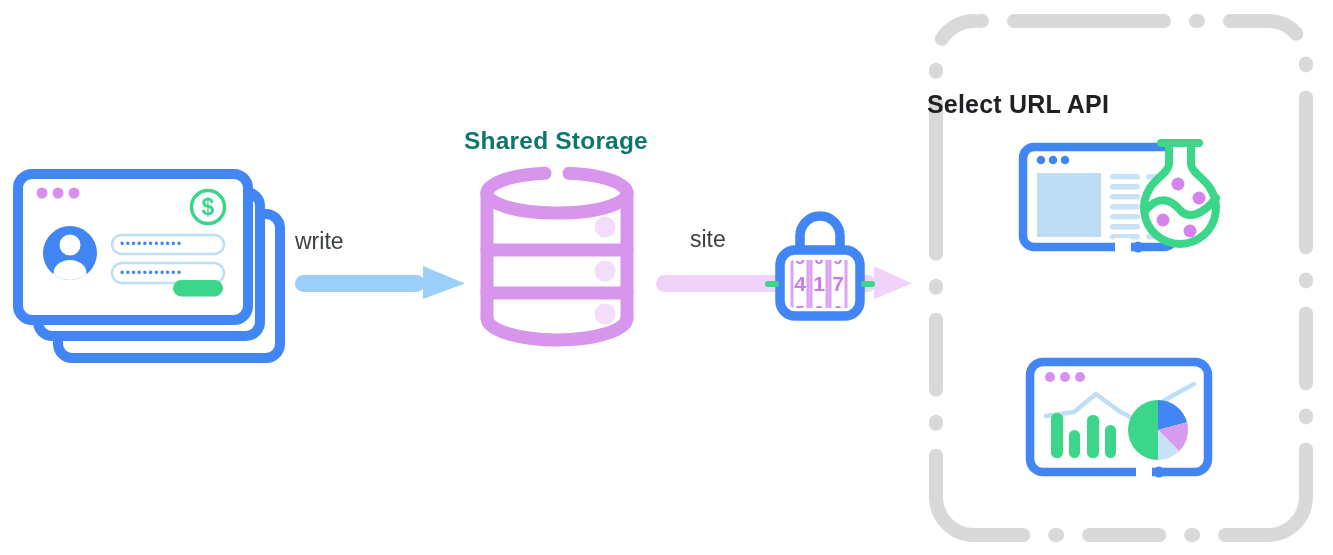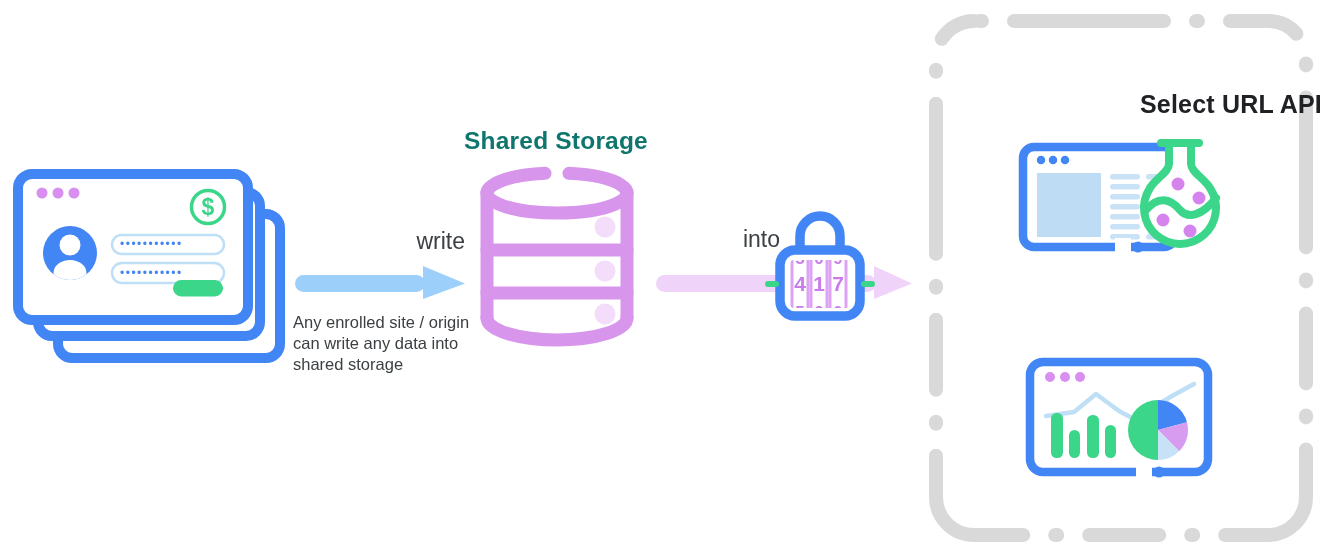--- a/index.html
+++ b/index.html
@@ -1,22 +1,22 @@
 <!DOCTYPE html>
 <html><head>
 <meta charset="utf-8">
 <style>
   html,body{margin:0;padding:0;background:#ffffff;}
   body{font-family:"Liberation Sans", sans-serif; color:#202124;}
   .canvas{position:relative;width:1333px;height:555px;background:#ffffff;overflow:hidden;}
   .abs{position:absolute;}
-  .flow-label{font-size:23px;color:#3c4043;text-align:right;}
+  .flow-label{font-size:23px;color:#3c4043;text-align:left;}
   .caption{font-size:16.5px;line-height:1.26;color:#3c4043;}
   .big-title{font-size:24.5px;font-weight:bold;color:#0f766e;text-align:center;letter-spacing:.2px;}
-  .api-title{position:absolute;left:7px;right:0;text-align:right;font-size:25px;font-weight:bold;color:#202124;letter-spacing:.2px;}
+  .api-title{position:absolute;left:7px;right:0;text-align:left;font-size:25px;font-weight:bold;color:#202124;letter-spacing:.2px;}
   .panel{position:absolute;left:920px;top:6px;width:402px;height:543px;}
   svg{display:block;overflow:visible;}
   text{font-family:"Liberation Sans", sans-serif;}
 </style>
 </head>
 <body>
 
 <div class="canvas">
 
   <svg class="abs" style="left:10px;top:166px;" width="275" height="205" viewBox="0 0 275 205">
@@ -53,38 +53,37 @@
       <text x="110" y="111" font-size="12" letter-spacing="1.5" fill="#4285F4">•••••••••••</text>
     </g>
     <rect x="163" y="114" width="50" height="16.5" rx="8.25" fill="#3BD689"></rect>
   </svg>
 
   <div class="abs flow-label" style="left:295px;top:228px;width:170px;">write</div>
   <svg class="abs" style="left:294px;top:262px;" width="172" height="40" viewBox="0 0 172 40">
     <rect x="1" y="13" width="130" height="17" rx="8.5" fill="#9CD0FA"></rect>
     <polygon points="129,4 171,21.5 129,37" fill="#9CD0FA"></polygon>
   </svg>
-  <div class="abs caption" style="left:293px;top:312px;width:178px;">Any enrolled site / origin can write any data into shared storage</div>
 
   <div class="abs big-title" style="left:450px;top:127px;width:212px;">Shared Storage</div>
   <svg class="abs" style="left:470px;top:166px;" width="175" height="192" viewBox="0 0 175 192">
     <g fill="none" stroke="#D795EC" stroke-width="13" stroke-linecap="round">
       <path d="M99,7.3 A70,20 0 1 1 75,7.3"></path>
       <path d="M17,27 V152"></path>
       <path d="M157,27 V152"></path>
       <path d="M17,152 A70,22 0 0 0 157,152"></path>
       <path d="M17,84 H157"></path>
       <path d="M17,127 H157"></path>
     </g>
     <circle cx="135" cy="61" r="10.5" fill="#F3DDFB"></circle>
     <circle cx="135" cy="105" r="10.5" fill="#F3DDFB"></circle>
     <circle cx="135" cy="148" r="10.5" fill="#F3DDFB"></circle>
   </svg>
 
-  <div class="abs flow-label" style="left:690px;top:226px;width:90px;">into</div>
+  <div class="abs flow-label" style="left:690px;top:226px;width:90px;">site</div>
   <svg class="abs" style="left:654px;top:262px;" width="260" height="40" viewBox="0 0 260 40">
     <rect x="2" y="13" width="220" height="17" rx="8.5" fill="#F0D3F8"></rect>
     <polygon points="220,4 258,21.5 220,37" fill="#F0D3F8"></polygon>
   </svg>
 
   <svg class="abs" style="left:768px;top:200px;" width="104" height="128" viewBox="0 0 104 128">
     <path d="M32,52 V36 A20,20 0 0 1 72,36 V52" fill="none" stroke="#4285F4" stroke-width="9.5"></path>
     <rect x="12" y="50" width="80" height="66" rx="15" fill="#ffffff" stroke="#4285F4" stroke-width="9.5"></rect>
     <line x1="0" y1="84" x2="8" y2="84" stroke="#3BD689" stroke-width="6" stroke-linecap="round"></line>
     <line x1="96" y1="84" x2="104" y2="84" stroke="#3BD689" stroke-width="6" stroke-linecap="round"></line>

